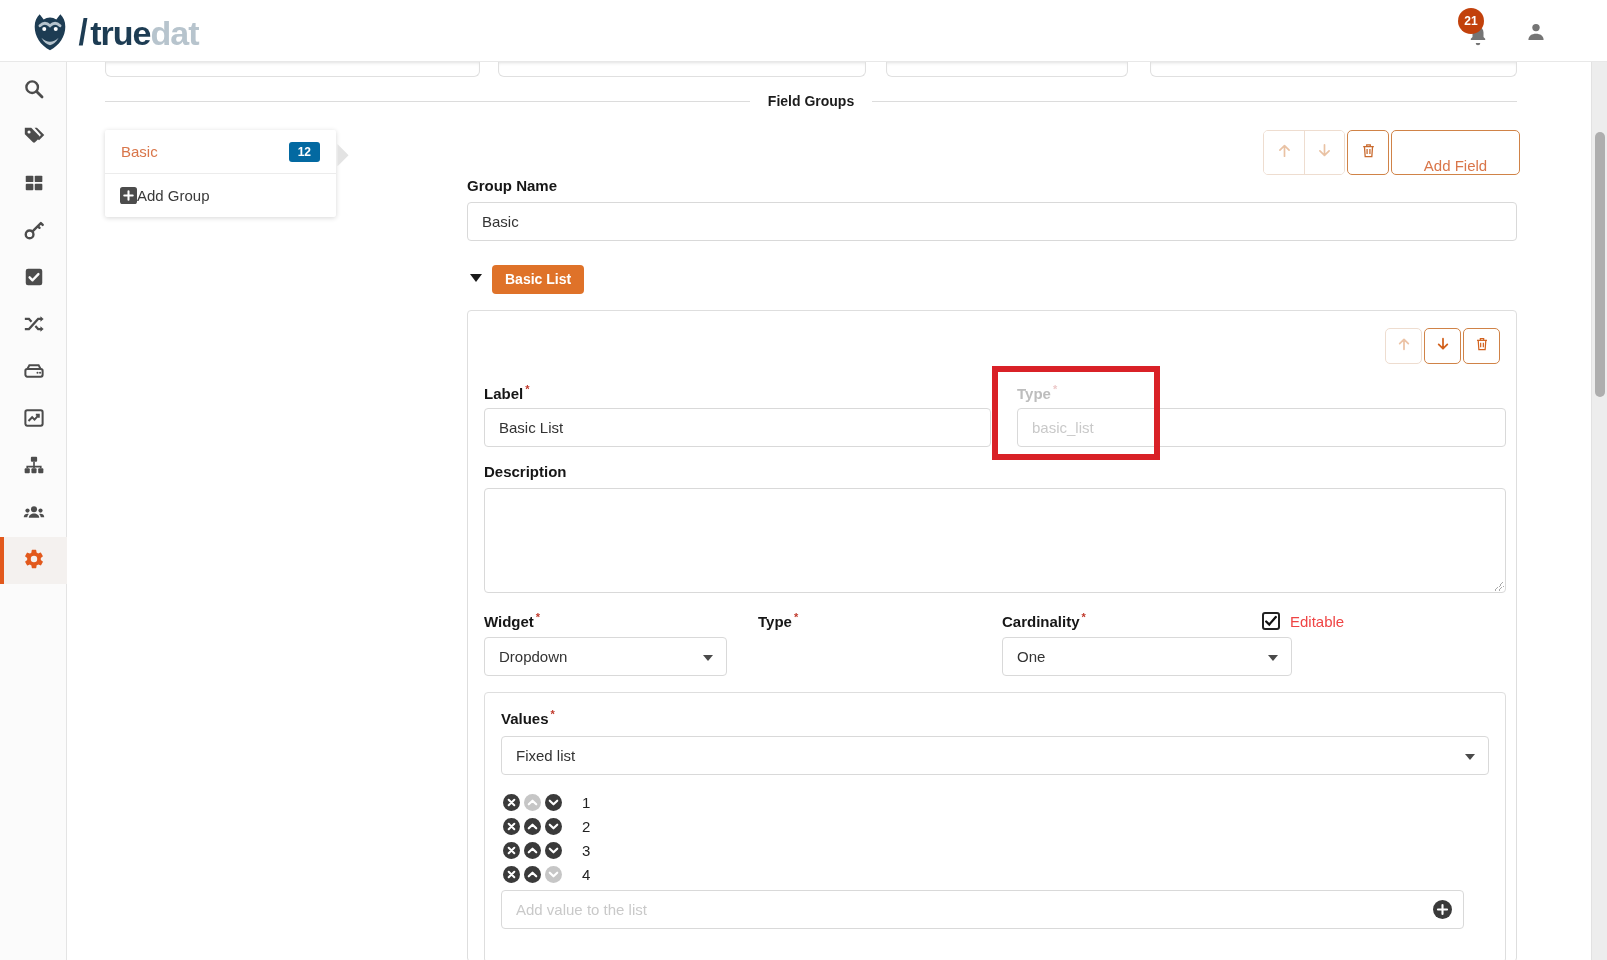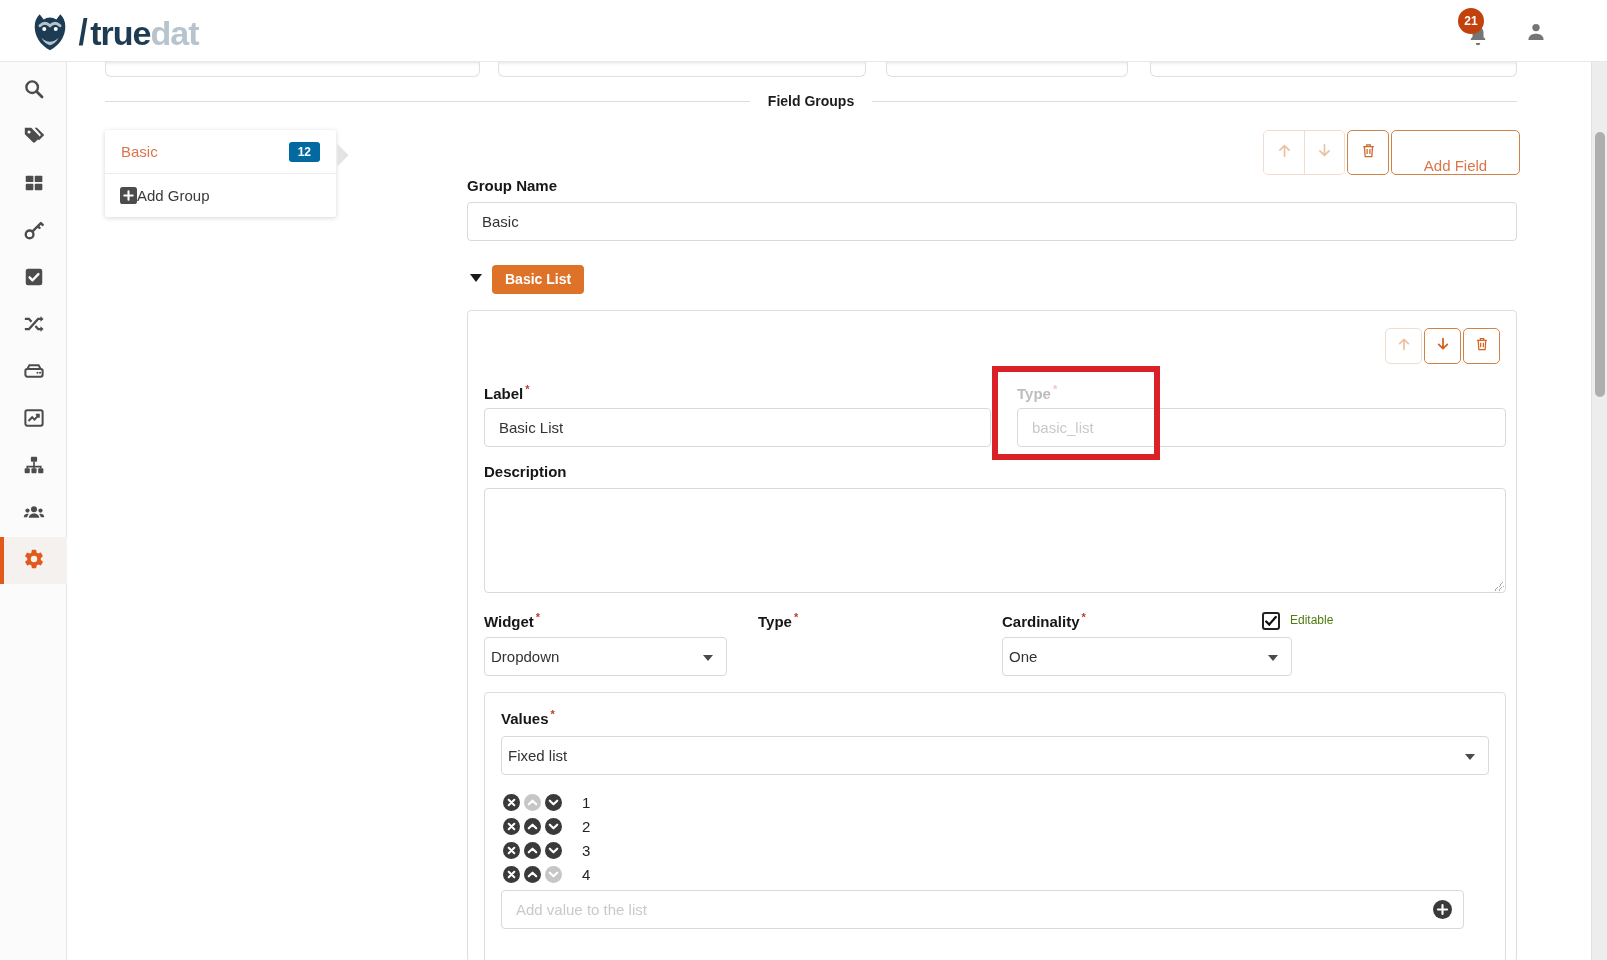--- a/index.html
+++ b/index.html
@@ -71,26 +71,26 @@
   .card { position:absolute; left:467px; top:310px; width:1050px; height:652px; border:1px solid #dedede; border-radius:4px; background:#fff; }
   .card-btns { position:absolute; right:16px; top:17px; height:36px; display:flex; }
   .card-btns .cbtn { width:37px; height:36px; background:#fff; border:1px solid #d08347; border-radius:5px; display:flex; align-items:center; justify-content:center; cursor:pointer; margin-left:2px; color:#d2611c; }
   .card-btns .cbtn.faded { border-color:#eeddd0; color:#ecc3a6; }
   .card-btns .cbtn svg { width:16px; height:16px; }
 
   .textarea { position:absolute; left:16px; top:177px; width:1022px; height:105px; border:1px solid #d9d9d9; border-radius:4px; background:#fff; resize:none; }
   .resize-grip { position:absolute; right:2px; bottom:2px; width:10px; height:10px;
      background:linear-gradient(135deg, transparent 0 50%, #aaa 50% 55%, transparent 55% 70%, #aaa 70% 75%, transparent 75%); cursor:nwse-resize; }
 
-  .select { position:absolute; height:39px; border:1px solid #d9d9d9; border-radius:4px; background:#fff; font-size:15px; color:#333; display:flex; align-items:center; padding:0 6px; cursor:pointer;text-align:right; }
+  .select { position:absolute; height:39px; border:1px solid #d9d9d9; border-radius:4px; background:#fff; font-size:15px; color:#333; display:flex; align-items:center; padding:0 14px; cursor:pointer;text-align:right; }
   .select .sel-caret { position:absolute; right:13px; top:17px; width:0; height:0; border-left:5px solid transparent; border-right:5px solid transparent; border-top:6px solid #4a4a4a; }
 
   .checkbox { position:absolute; width:18px; height:18px; border:2px solid #222; border-radius:3px; background:#fff; cursor:pointer; display:flex; align-items:center; justify-content:center; }
   .checkbox svg { width:14px; height:14px; color:#111; }
-  .chk-label { position:absolute; font-size:12px; color:#4d7c0f; }
+  .chk-label { position:absolute; font-size:15px; color:#ef4444; }
 
   .values-box { position:absolute; left:16px; top:381px; width:1022px; height:271px; border:1px solid #dedede; border-radius:4px; background:#fff; }
   .vrow { position:absolute; left:18px; height:24px; display:flex; align-items:center; }
   .vrow .cic { width:17px; height:17px; margin-right:4px; color:#3a3a3a; cursor:pointer; }
   .vrow .cic.dis { color:#c6c6c6; cursor:default; }
   .vrow .vnum { margin-left:16px; font-size:15px; color:#222; }
   .addval-wrap { position:absolute; left:16px; top:197px; width:963px; height:39px; }
   .plus-circle { position:absolute; right:12px; top:10px; width:19px; height:19px; color:#3a3a3a; cursor:pointer; }
 
   .red-annotation { position:absolute; left:524px; top:55px; width:168px; height:94px; border:6px solid #d92127; z-index:6; pointer-events:none; }

